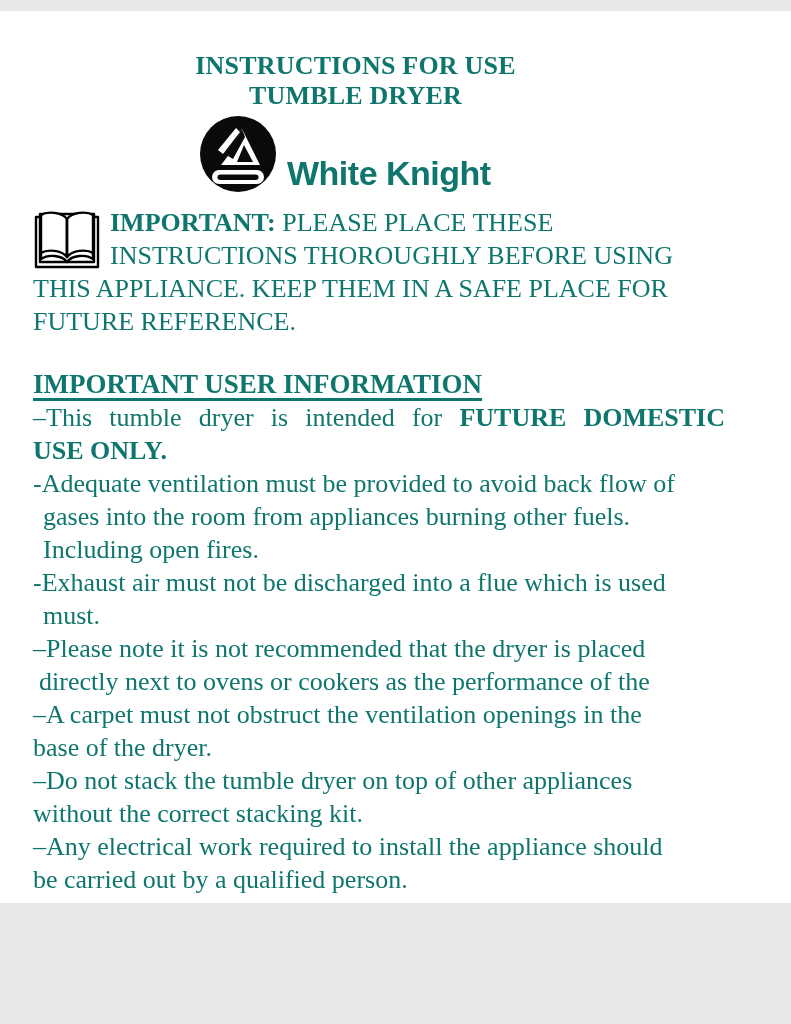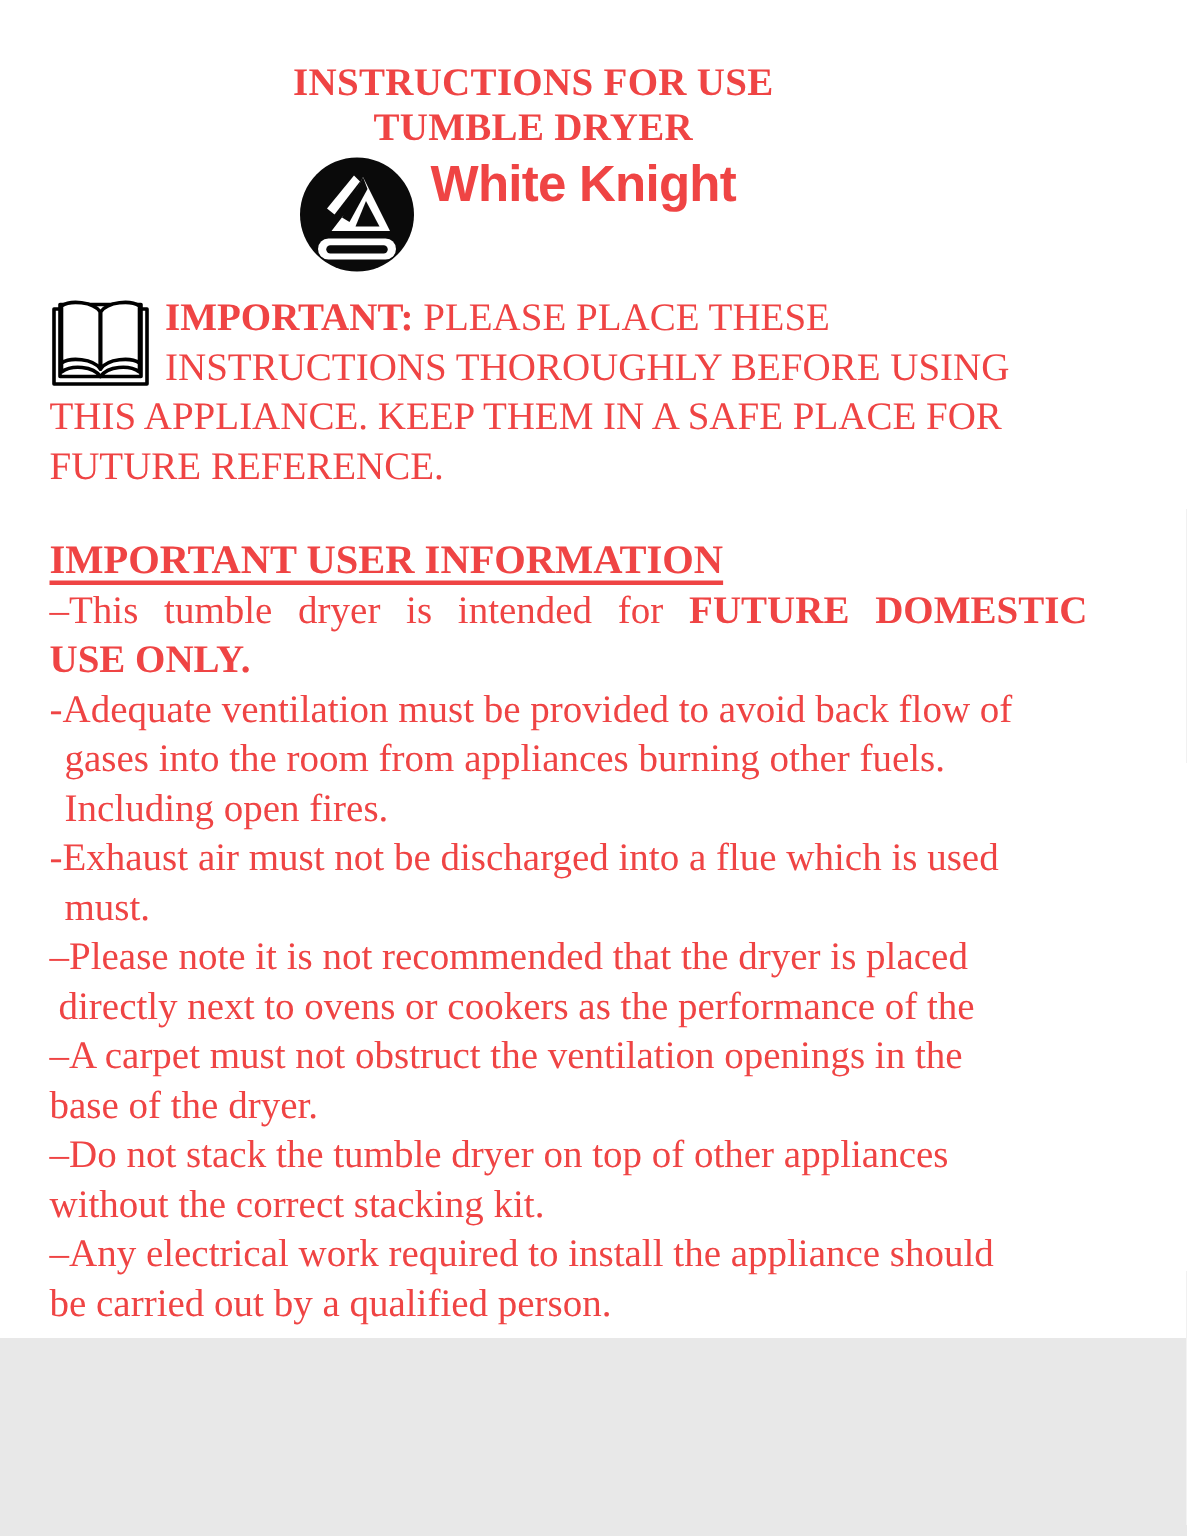--- a/index.html
+++ b/index.html
@@ -1,42 +1,42 @@
 <!DOCTYPE html>
 <html><head>
 <meta charset="utf-8">
 <style>
   * { margin: 0; padding: 0; box-sizing: border-box; }
   html, body { background: #e8e8e8; }
   .page {
     position: relative;
     width: 791px;
     height: 892px;
-    margin: 0 auto;
+    margin: 11px auto;
     background: #ffffff;
-    color: #ef4444;
+    color: #0f766e;
     font-family: "Liberation Serif", "DejaVu Serif", serif;
     overflow: hidden;
   }
   
   .doc-title {
     margin: 40px 0 0 33px;
     width: 645px;
     text-align: center;
     font-weight: bold;
     font-size: 26px;
     line-height: 30px;
     letter-spacing: 0.2px;
   }
   
   .logo-row {
     margin: 4px 0 0 199px;
     height: 78px;
     display: flex;
-    align-items: flex-start;
+    align-items: flex-end;
   }
   .logo-mark { width: 78px; height: 78px; display: block; flex: 0 0 78px; }
   .brand-name {
     font-family: "Liberation Sans", "DejaVu Sans", sans-serif;
     font-weight: bold;
     font-size: 34px;
     letter-spacing: -0.5px;
     margin-left: 10px;
     white-space: nowrap;
   }

